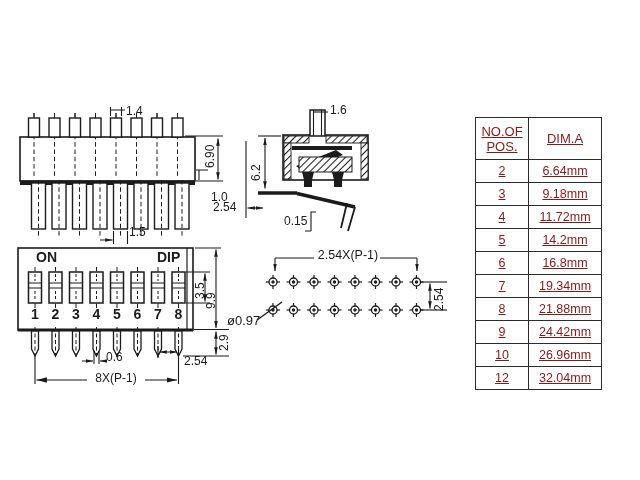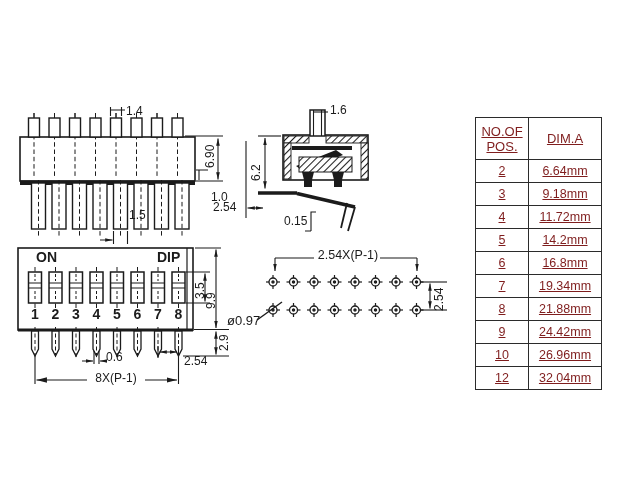--- a/index.html
+++ b/index.html
@@ -204,21 +204,21 @@
 
       <line x1="35" y1="357" x2="35" y2="384"></line>
       <line x1="36.5" y1="380" x2="87" y2="380" marker-start="url(#ar)"></line>
       <line x1="145" y1="380" x2="177" y2="380" marker-end="url(#ar)"></line>
     </g>
   </svg>
 
   <div class="lbl" style="left:126px;top:105px;">1.4</div>
   <div class="lbl rot" style="left:204px;top:168px;">6.90</div>
   <div class="lbl" style="left:211px;top:164px;margin-top:27px;">1.0</div>
-  <div class="lbl" style="left:129px;top:209px;">1.5</div>
+  <div class="lbl" style="left:129px;top:226px;">1.5</div>
 
   <div class="lbl" style="left:330px;top:104px;">1.6</div>
   <div class="lbl rot" style="left:250px;top:181px;">6.2</div>
   <div class="lbl" style="left:213px;top:201px;">2.54</div>
   <div class="lbl" style="left:284px;top:215px;">0.15</div>
 
   <div class="lbl c" style="left:314px;top:249px;width:68px;font-size:12.5px;">2.54X(P-1)</div>
   <div class="lbl rot" style="left:433px;top:311px;">2.54</div>
   <div class="lbl" style="left:227px;top:314px;font-size:13px;">ø0.97</div>
 

